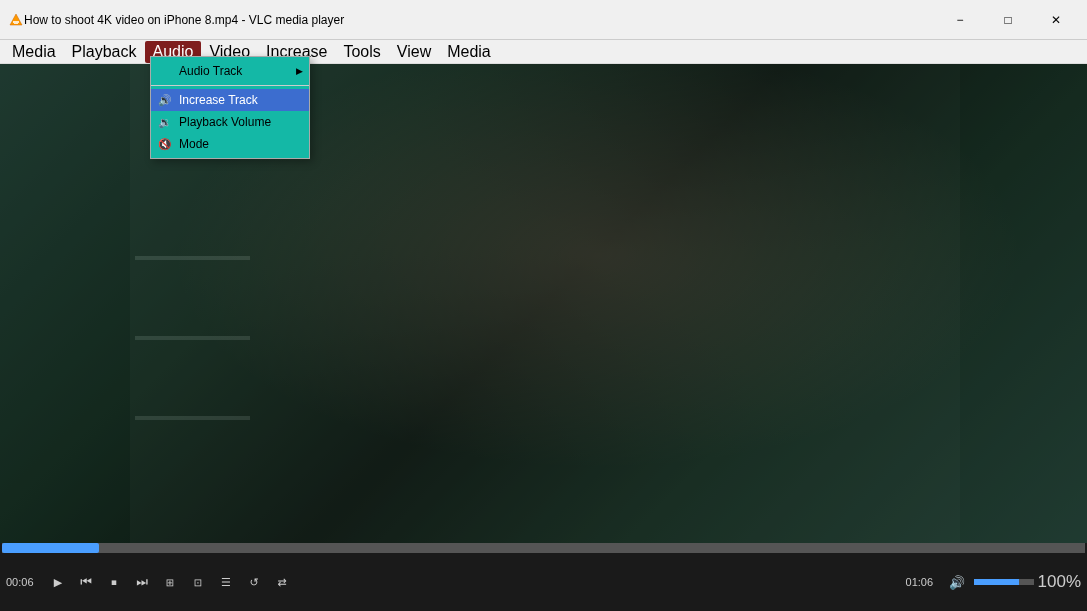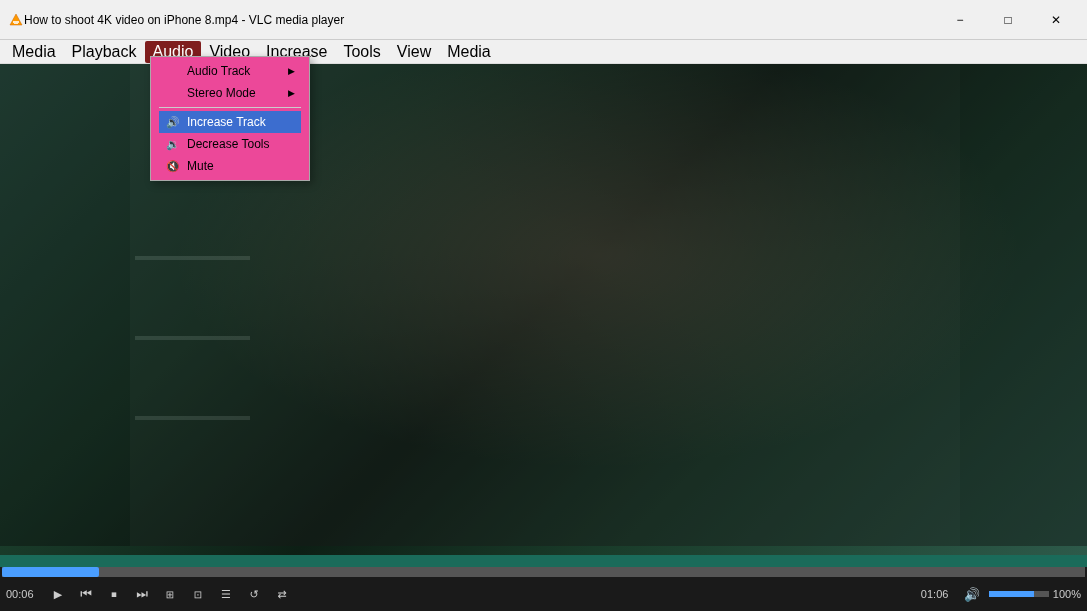--- a/index.html
+++ b/index.html
@@ -90,25 +90,25 @@
     }
 
     
     .dropdown-container {
       position: absolute;
       top: 56px;
       left: 150px;
       z-index: 200;
     }
     .dropdown-menu {
-      background: #ec4899;
+      background: #14b8a6;
       border: 1px solid #aaa;
       box-shadow: 3px 3px 8px rgba(0,0,0,0.3);
       min-width: 160px;
-      padding: 3px 8px;
+      padding: 3px 0;
     }
     .dropdown-item {
       display: flex;
       align-items: center;
       padding: 4px 8px 4px 28px;
       cursor: pointer;
       font-size: 12px;
       color: #000;
       position: relative;
       white-space: nowrap;
@@ -133,21 +133,21 @@
       background: #ccc;
       margin: 3px 0;
     }
 
     
     .bottom-bar {
       position: absolute;
       bottom: 0;
       left: 0;
       right: 0;
-      height: 44px;
+      height: 68px;
       background: #1a1a1a;
       display: flex;
       flex-direction: column;
     }
     .progress-bar-container {
       height: 10px;
       background: #555;
       position: relative;
       cursor: pointer;
       margin: 0 2px;
@@ -193,21 +193,21 @@
       background: #555;
       position: relative;
     }
     .volume-fill {
       height: 100%;
       background: #4a9eff;
       width: 75%;
     }
     .volume-text {
       color: #ccc;
-      font-size: 11px;
+      font-size: 17px;
     }
 
     
     .vlc-icon {
       width: 16px;
       height: 16px;
     }
   </style>
 </head>
 <body>
@@ -257,40 +257,36 @@
 
 <div class="dropdown-container">
   <div class="dropdown-menu">
 
     <div class="dropdown-item has-sub">
       <span class="item-icon"></span>
       <span>Audio Track</span>
     </div>
 
 
-    <div class="dropdown-item has-sub">
-      <span class="item-icon"></span>
-      <span>Stereo Mode</span>
-    </div>
     <div class="dropdown-separator"></div>
 
 
     <div class="dropdown-item highlighted">
       <span class="item-icon" style="font-size:11px;">🔊</span>
       <span>Increase Track</span>
     </div>
 
     <div class="dropdown-item">
       <span class="item-icon" style="font-size:11px;">🔉</span>
-      <span>Decrease Tools</span>
+      <span>Playback Volume</span>
     </div>
 
     <div class="dropdown-item">
       <span class="item-icon" style="font-size:11px;">🔇</span>
-      <span>Mute</span>
+      <span>Mode</span>
     </div>
   </div>
 </div>
 
 <div class="bottom-bar">
 
   <div class="progress-bar-container">
     <div class="progress-fill" style="width: 9%;"></div>
   </div>
 

